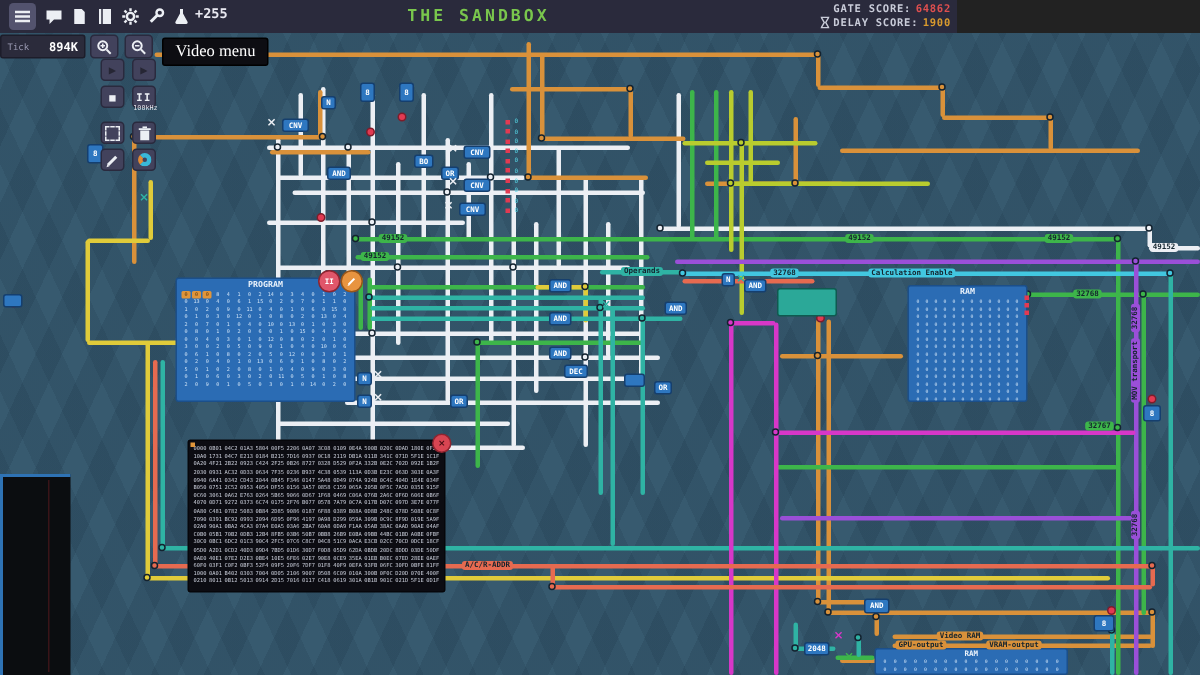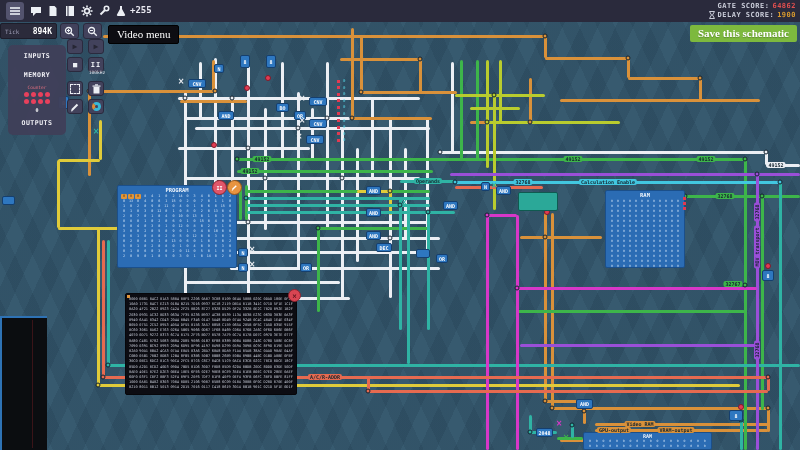--- a/index.html
+++ b/index.html
@@ -1,18 +1,18 @@
 <!DOCTYPE html>
 <html><head>
 <meta charset="utf-8">
 <style>
   html,body{margin:0;padding:0;background:#222;}
   #root{position:relative;width:800px;height:450px;overflow:hidden;font-family:"DejaVu Sans Mono",monospace;user-select:none;}
   
-  #topbar{position:absolute;left:0;top:0;width:800px;height:22px;background:#2a2a3c;z-index:40;}
+  #topbar{position:absolute;left:0;top:0;width:638px;height:22px;background:#2a2a3c;z-index:40;}
   .tb-btn{position:absolute;top:2px;width:18px;height:18px;border-radius:3px;display:flex;align-items:center;justify-content:center;}
   .tb-btn.sel{background:#53536e;}
   #plus255{position:absolute;left:130px;top:5px;font:bold 9px "DejaVu Sans Mono",monospace;color:#e8e8f0;}
   #title{position:absolute;left:0;right:0;top:4px;text-align:center;font:bold 11px "DejaVu Sans Mono",monospace;color:#79c64d;letter-spacing:2px;}
   .score-line{position:absolute;right:4px;font:bold 7px "DejaVu Sans Mono",monospace;color:#c9ccd9;letter-spacing:.5px;display:flex;gap:3px;align-items:center;}
   #gate-line{top:2px;} #delay-line{top:11px;}
   #gate-val{color:#e04f4f;} #delay-val{color:#d89a2e;}
   
   #canvas{position:absolute;left:0;top:22px;width:800px;height:428px;
     background:
@@ -118,20 +118,21 @@
           <line x1="2.5" y1="9.5" x2="7" y2="5" stroke="#eceff4" stroke-width="2"></line>
           <circle cx="8.5" cy="3.5" r="2.2" fill="none" stroke="#eceff4" stroke-width="1.6"></circle>
         </svg>
     </div>
     <div class="tb-btn" style="left:112px">
       <svg width="12" height="12" viewBox="0 0 12 12">
           <path d="M5 1h2v3l3 5.5a1 1 0 0 1-.9 1.5H2.9A1 1 0 0 1 2 9.5L5 4z" fill="#eceff4"></path>
         </svg>
     </div>
     <span id="plus255">+255</span>
+    <div id="title">THE SANDBOX</div>
     <div class="score-line" id="gate-line">
       <span>GATE SCORE:</span>
       <span id="gate-val">64862</span>
     </div>
     <div class="score-line" id="delay-line">
       <svg width="6" height="8" viewBox="0 0 6 8">
           <path d="M0.5 0.5h5L3.5 4l2 3.5h-5L2.5 4z" fill="none" stroke="#c9ccd9" stroke-width="1"></path>
         </svg>
       <span>DELAY SCORE:</span>
       <span id="delay-val">1900</span>
@@ -153,41 +154,20 @@
         </svg>
     </div>
     <div class="hudbtn" style="left:83px;top:1px;width:19px;height:16px">
       <svg width="11" height="11" viewBox="0 0 11 11">
           <circle cx="4.5" cy="4.5" r="3" fill="none" stroke="#eceff4" stroke-width="1.3"></circle>
           <line x1="7" y1="7" x2="9.8" y2="9.8" stroke="#eceff4" stroke-width="1.3"></line>
           <line x1="3" y1="4.5" x2="6" y2="4.5" stroke="#eceff4" stroke-width="1"></line>
         </svg>
     </div>
 
-    <div id="panel">
-      <div class="pitem" style="top:7px">INPUTS</div>
-      <div class="pitem" style="top:26px">MEMORY</div>
-      <div id="counter-label">Counter</div>
-      <div id="counter-dots">
-          <div class="crow">
-            <span class="cdot"></span>
-            <span class="cdot"></span>
-            <span class="cdot"></span>
-            <span class="cdot"></span>
-          </div>
-          <div class="crow">
-            <span class="cdot"></span>
-            <span class="cdot"></span>
-            <span class="cdot"></span>
-            <span class="cdot"></span>
-          </div>
-        </div>
-      <div id="counter-value">0</div>
-      <div class="pitem" style="top:74px">OUTPUTS</div>
-    </div>
 
     <div class="hudbtn" style="left:67px;top:17px;width:16px;height:15px">
         <span style="color:#262634;font-size:8px">▶</span>
       </div>
     <div class="hudbtn" style="left:88px;top:17px;width:16px;height:15px">
         <span style="color:#262634;font-size:8px">▶</span>
       </div>
     <div class="hudbtn" style="left:67px;top:35px;width:16px;height:15px">
         <span style="color:#eceff4;font-size:7px">■</span>
       </div>
@@ -209,21 +189,20 @@
       <svg width="10" height="10" viewBox="0 0 10 10">
           <line x1="2" y1="8" x2="7.5" y2="2.5" stroke="#eceff4" stroke-width="2"></line>
           <path d="M1 9.5l0.6-2L3 8.9z" fill="#eceff4"></path>
         </svg>
     </div>
     <div class="hudbtn" style="left:88px;top:77px;width:16px;height:15px">
       <span style="display:block;width:9px;height:9px;border-radius:50%;border:3px solid #38b8d8;border-left-color:#e08a35;box-sizing:border-box"></span>
     </div>
 
     <div id="tooltip">Video menu</div>
-    <div id="savebtn">Save this schematic</div>
 
     <div id="layer">
         <div class="w" style="left: 183.5px; top: 70px; width: 3px; height: 206px; background: rgb(236, 239, 244);"></div>
         <div class="w" style="left: 198.5px; top: 40px; width: 3px; height: 56px; background: rgb(236, 239, 244);"></div>
         <div class="w" style="left: 213.5px; top: 36px; width: 3px; height: 137px; background: rgb(236, 239, 244);"></div>
         <div class="w" style="left: 230.5px; top: 76px; width: 3px; height: 164px; background: rgb(236, 239, 244);"></div>
         <div class="w" style="left: 246.5px; top: 40px; width: 3px; height: 238px; background: rgb(236, 239, 244);"></div>
         <div class="w" style="left: 263.5px; top: 86px; width: 3px; height: 122px; background: rgb(236, 239, 244);"></div>
         <div class="w" style="left: 280.5px; top: 40px; width: 3px; height: 98px; background: rgb(236, 239, 244);"></div>
         <div class="w" style="left: 296.5px; top: 70px; width: 3px; height: 176px; background: rgb(236, 239, 244);"></div>

